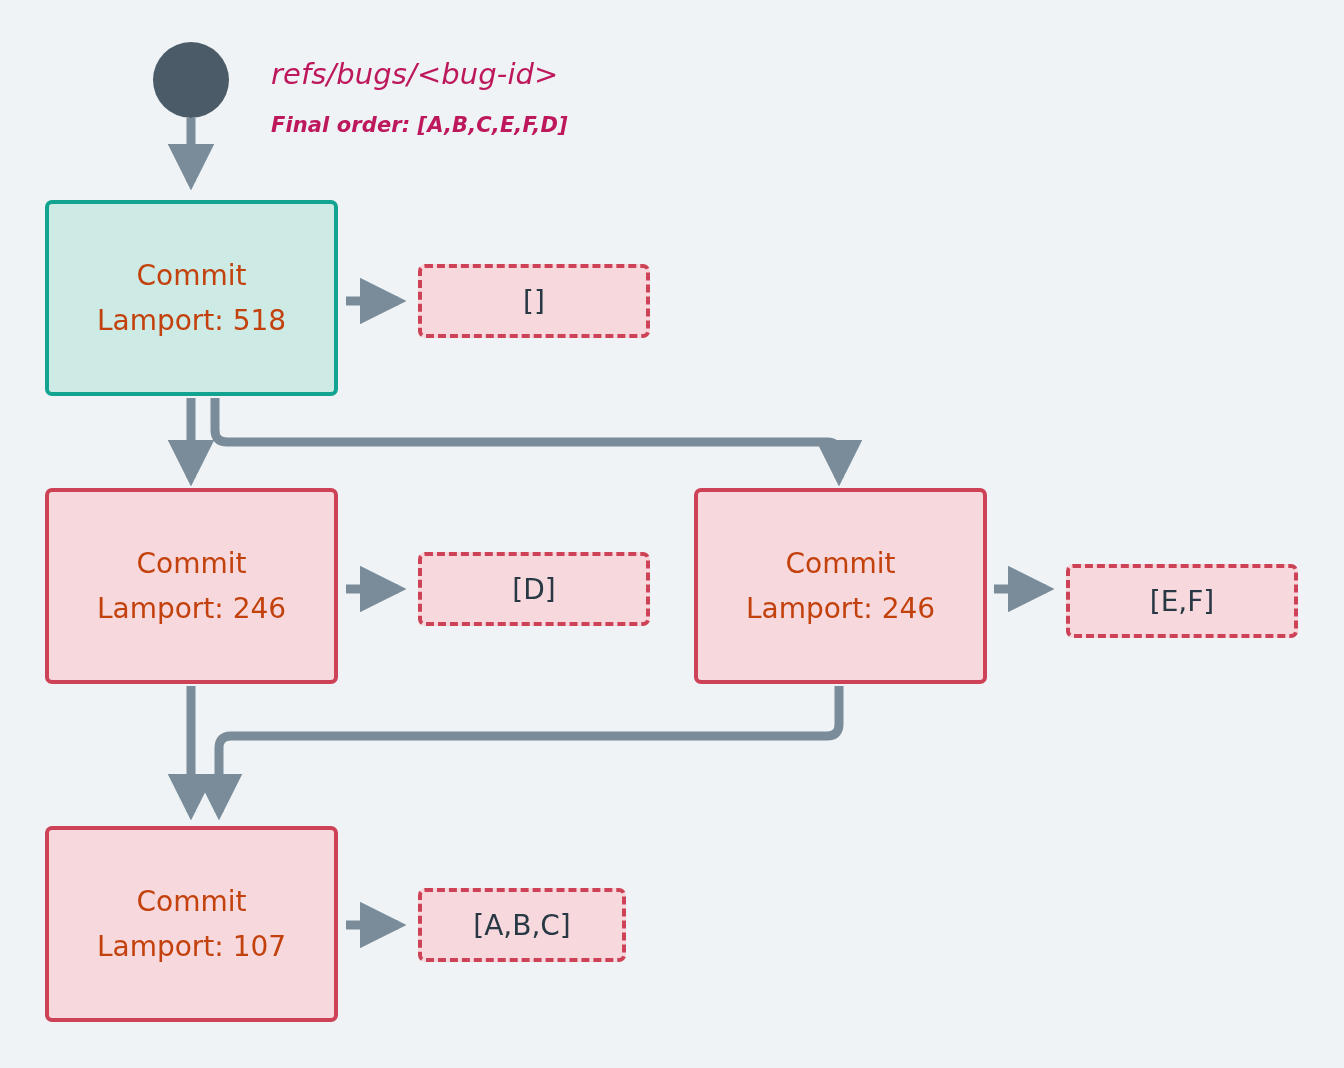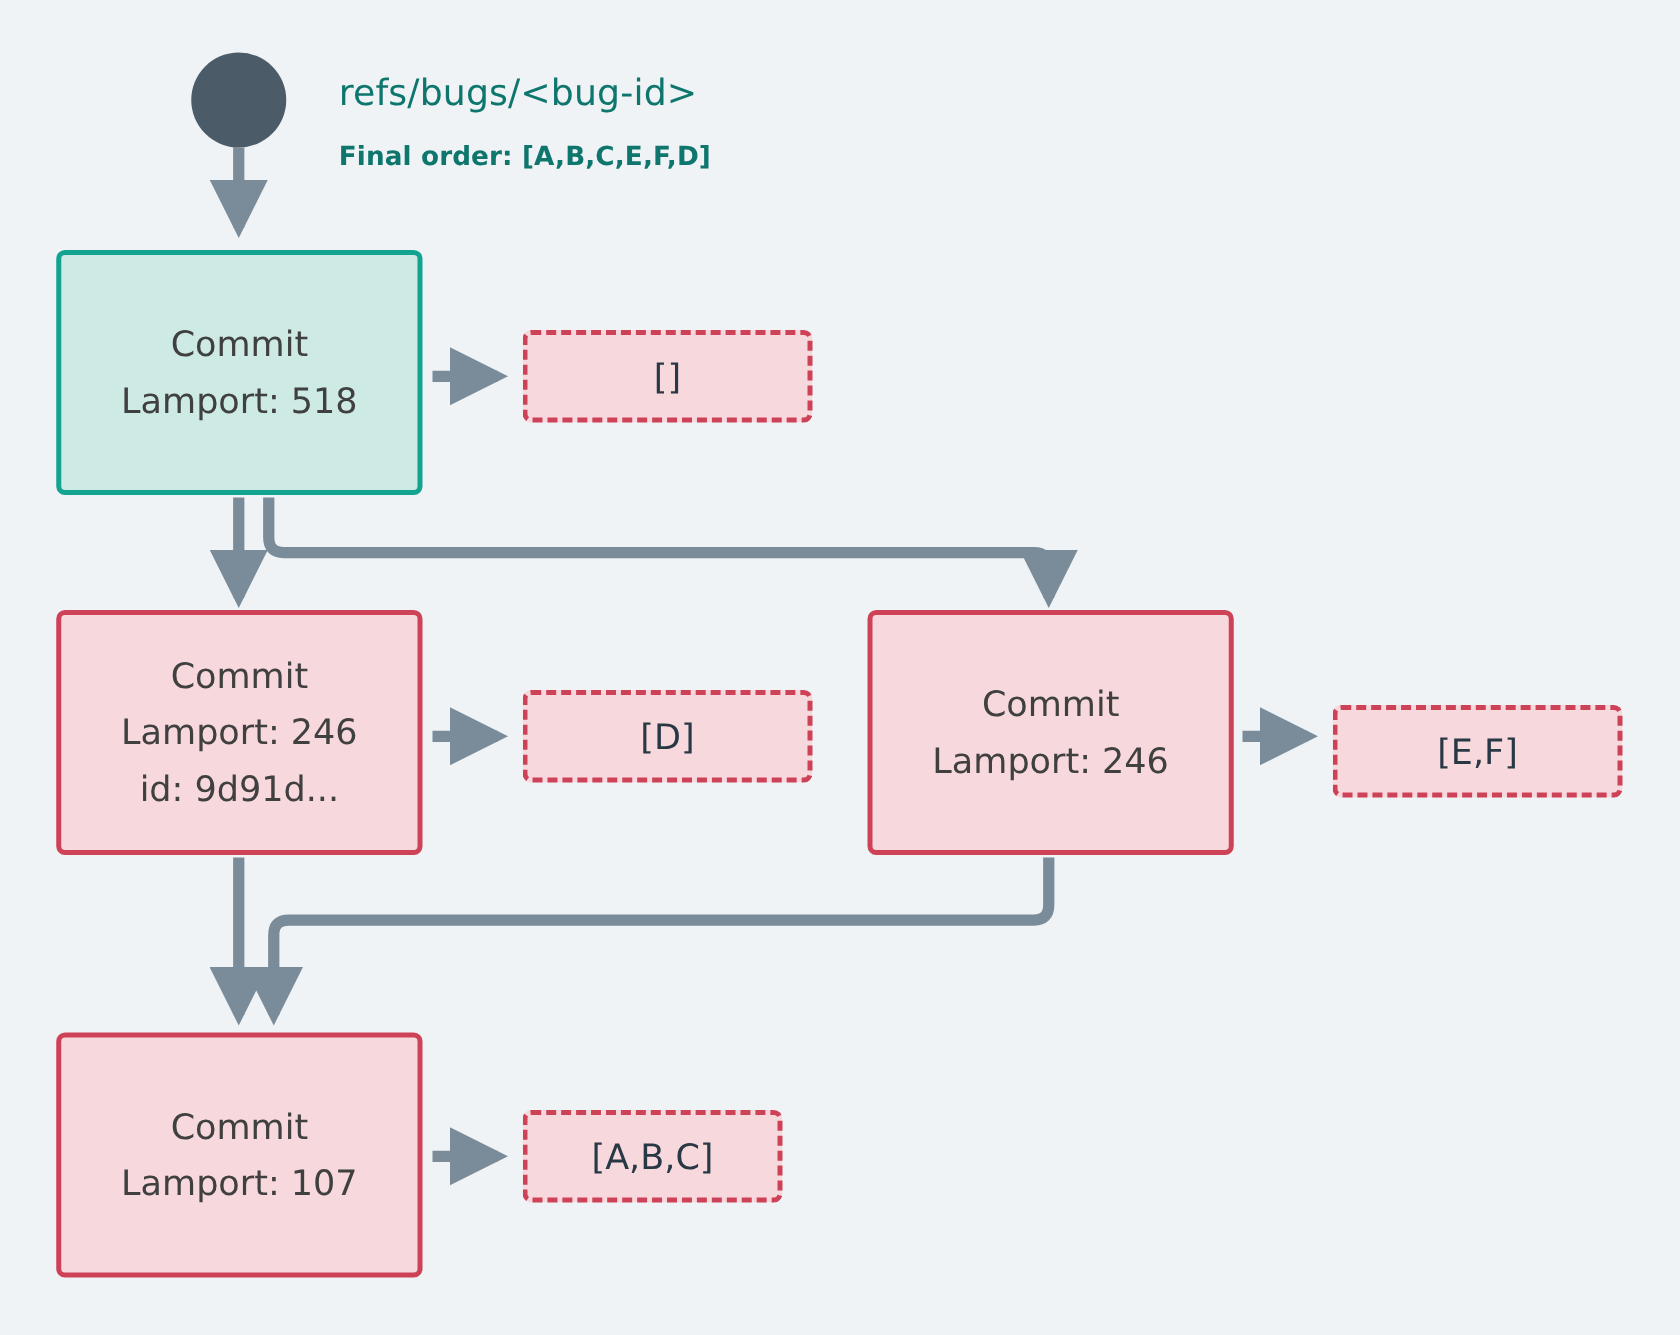--- a/index.html
+++ b/index.html
@@ -30,42 +30,43 @@
   .root-dot {
     position: absolute;
     width: 76px;
     height: 76px;
     border-radius: 50%;
     background: #4b5c68;
   }
 
   .header-label {
     position: absolute;
-    color: #0f766e;
+    color: #be185d;
     white-space: nowrap;
     letter-spacing: 0.1px;
+    font-style: italic;
   }
   .header-ref {
     font-size: 29px;
     font-weight: 400;
   }
   .header-order {
     font-size: 21px;
     font-weight: 700;
   }
 
   .commit-node {
     position: absolute;
     box-sizing: border-box;
     border-radius: 7px;
     display: flex;
     flex-direction: column;
     align-items: center;
     justify-content: center;
-    color: #404040;
+    color: #c2410c;
     font-size: 28px;
     line-height: 1.62;
     text-align: right;
   }
   .commit-node.teal {
     background: #cdeae5;
     border: 4px solid #13a391;
   }
   .commit-node.crimson {
     background: #f7d9dd;
@@ -128,21 +129,20 @@
     <div class="ln">Lamport: 518</div>
   </div>
 
   <div class="ops-box" style="left:418px; top:264px; width:232px; height:74px;">
     <span>[]</span>
   </div>
 
   <div class="commit-node crimson" style="left:45px; top:488px; width:293px; height:196px;">
     <div class="ln">Commit</div>
     <div class="ln">Lamport: 246</div>
-    <div class="ln">id: 9d91d...</div>
   </div>
 
   <div class="ops-box" style="left:418px; top:552px; width:232px; height:74px;">
     <span>[D]</span>
   </div>
 
   <div class="commit-node crimson" style="left:694px; top:488px; width:293px; height:196px;">
     <div class="ln">Commit</div>
     <div class="ln">Lamport: 246</div>
   </div>

